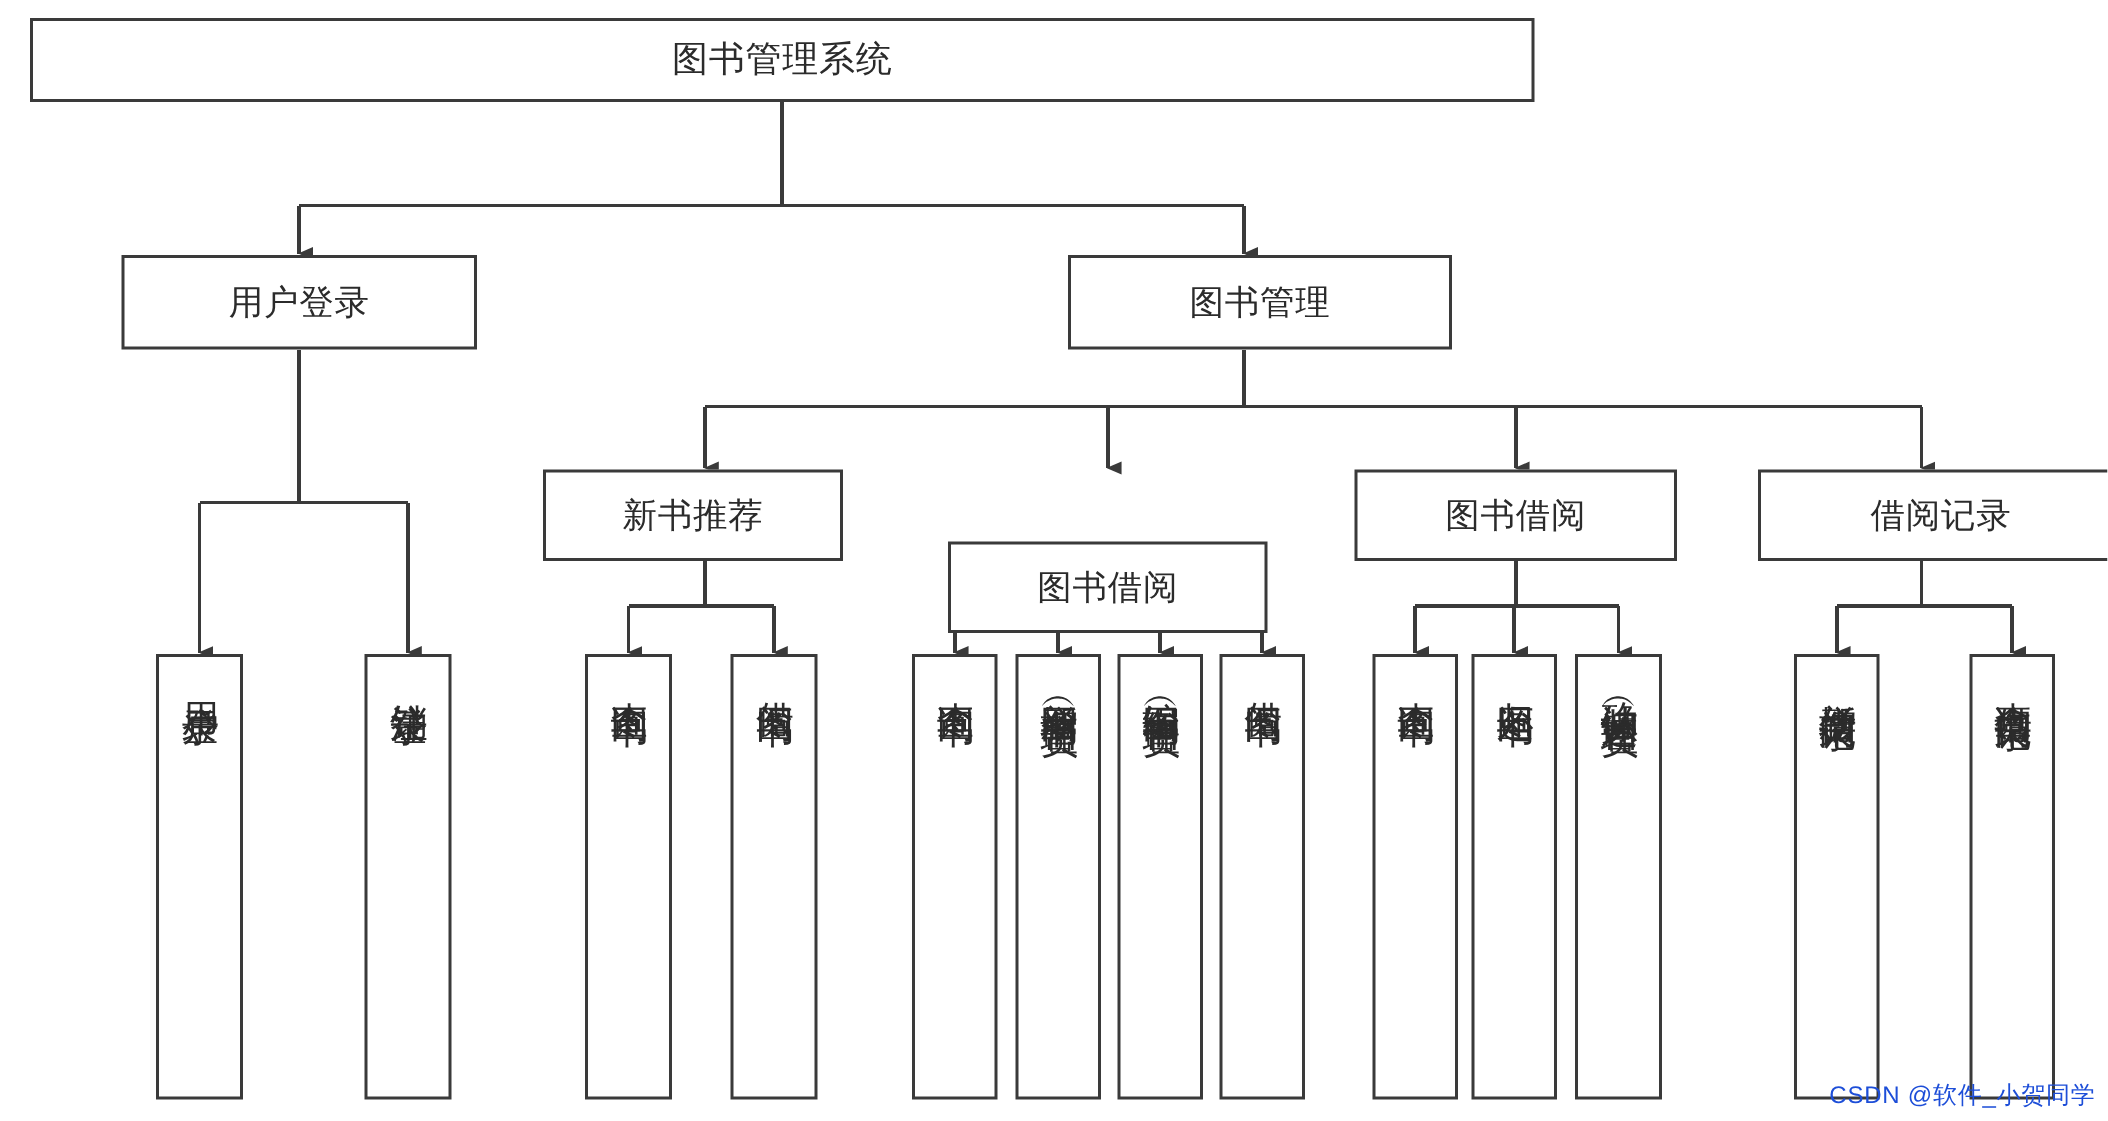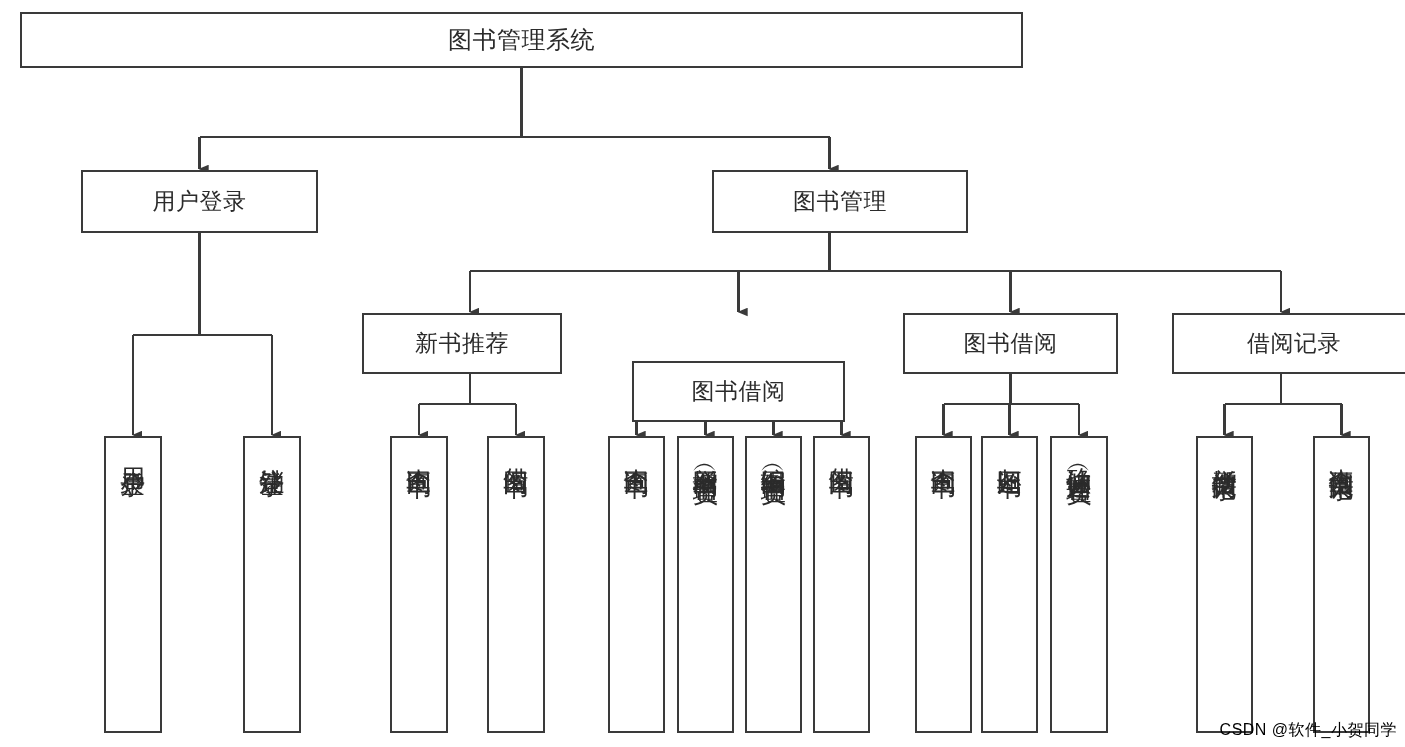--- a/index.html
+++ b/index.html
@@ -58,21 +58,21 @@
     line-height: 1.05;
   }
   .node.root .node-label {
     font-size: 24px;
   }
   #watermark {
     position: absolute;
     right: 8px;
     bottom: 6px;
     font-size: 16px;
-    color: #000000;
+    color: #1d4ed8;
     letter-spacing: 0.5px;
     white-space: nowrap;
     pointer-events: none;
   }
 </style>
 </head>
 <body>
 
 <div id="canvas">
   <svg id="edges" viewBox="0 0 1405 747" xmlns="http://www.w3.org/2000/svg">

